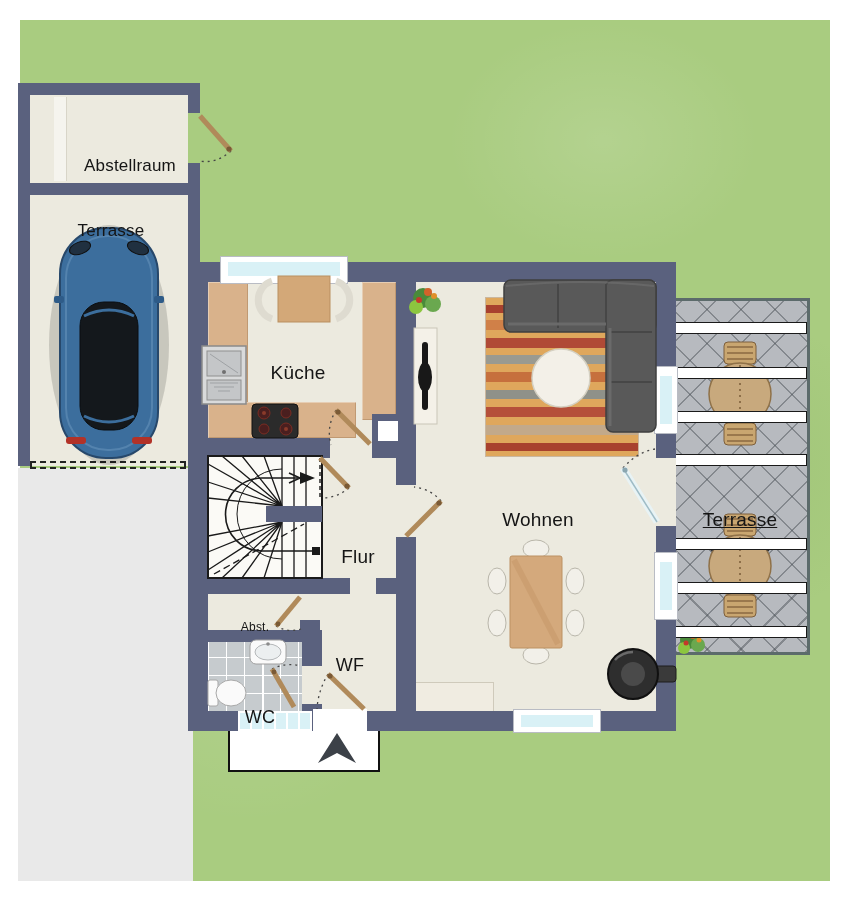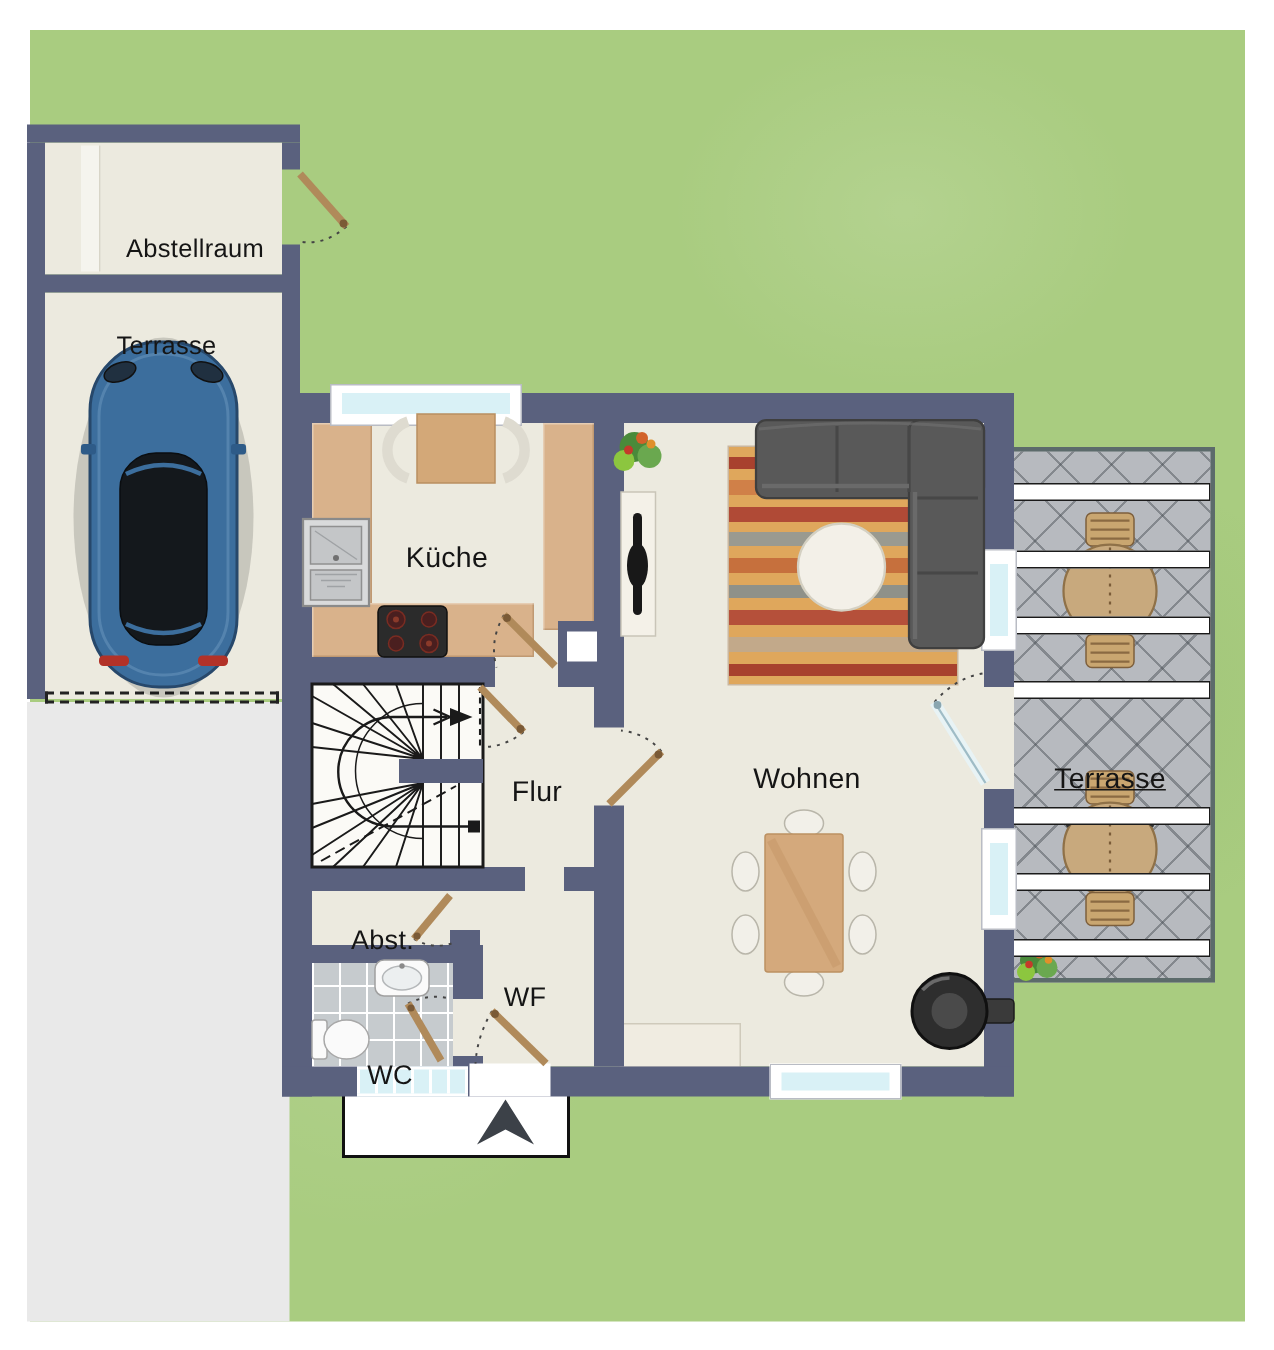--- a/index.html
+++ b/index.html
@@ -18,21 +18,21 @@
   .wall{position:absolute;background:var(--wall,#5a617e);z-index:4;}
   .cwall{position:absolute;background:var(--wall,#5a617e);z-index:2;}
   .floor{position:absolute;background:var(--floor,#eceadf);}
   .counter{position:absolute;background:var(--counter,#d9b28b);z-index:3;
            box-shadow:inset 1px 1px 0 rgba(255,255,255,.35), inset -1px -1px 0 rgba(120,80,40,.25);}
   .win{position:absolute;background:#ffffff;z-index:4;box-shadow:0 0 0 1px #b9bcc4 inset;}
   .glass{position:absolute;background:var(--window_glass,#d9f1f6);z-index:4;}
   .room-label{position:absolute;transform:translate(-50%,-50%);z-index:6;color:var(--label_text,#151515);
               font-size:19px;white-space:nowrap;letter-spacing:.2px;margin-top:25px;}
   .room-label.sm{font-size:17px;}
-  .room-label.xs{font-size:18px;}
+  .room-label.xs{font-size:12px;}
   
   .terrace{left:672px;top:298px;width:138px;height:357px;z-index:1;border:3px solid #5c6b6b;box-sizing:border-box;
     background:
       repeating-linear-gradient(45deg, rgba(70,76,82,.45) 0 1.5px, transparent 1.5px 24px),
       repeating-linear-gradient(-45deg, rgba(70,76,82,.45) 0 1.5px, transparent 1.5px 24px),
       var(--terrace_tile,#b7babf);}
   .beam{position:absolute;left:0px;width:132px;height:12px;background:#ffffff;
         border:1.5px solid #1a1a1a;box-sizing:border-box;z-index:3;}
   
   .wc-tiles{left:208px;top:642px;width:94px;height:70px;z-index:3;
@@ -302,18 +302,18 @@
 
     <g>
       <polygon points="337,733 356,763 337,753 318,763" fill="#3c4148"></polygon>
     </g>
   </svg>
 
   <div class="room-label sm" style="left:130px;top:141px;">Abstellraum</div>
   <div class="room-label sm" style="left:111px;top:206px;">Terrasse</div>
   <div class="room-label" style="left:298px;top:348px;">Küche</div>
   <div class="room-label" style="left:538px;top:495px;">Wohnen</div>
-  <div class="room-label" style="left:358px;top:504px;">Flur</div>
+  <div class="room-label" style="left:358px;top:532px;">Flur</div>
   <div class="room-label xs" style="left:255px;top:602px;">Abst.</div>
   <div class="room-label" style="left:350px;top:640px;font-size:18px;">WF</div>
   <div class="room-label" style="left:260px;top:692px;font-size:18px;">WC</div>
   <div class="room-label" style="left:740px;top:495px;text-decoration:underline;">Terrasse</div>
 </div>
 
 </body></html>

